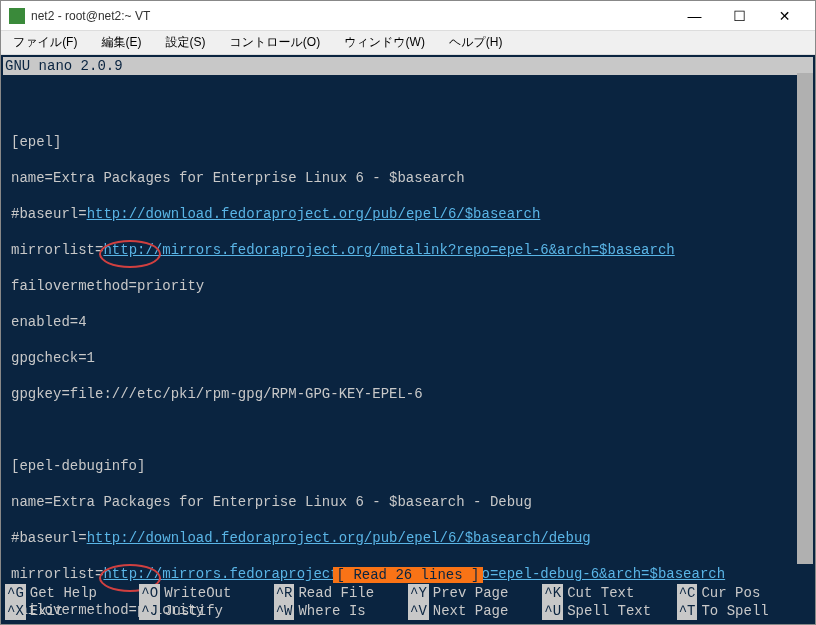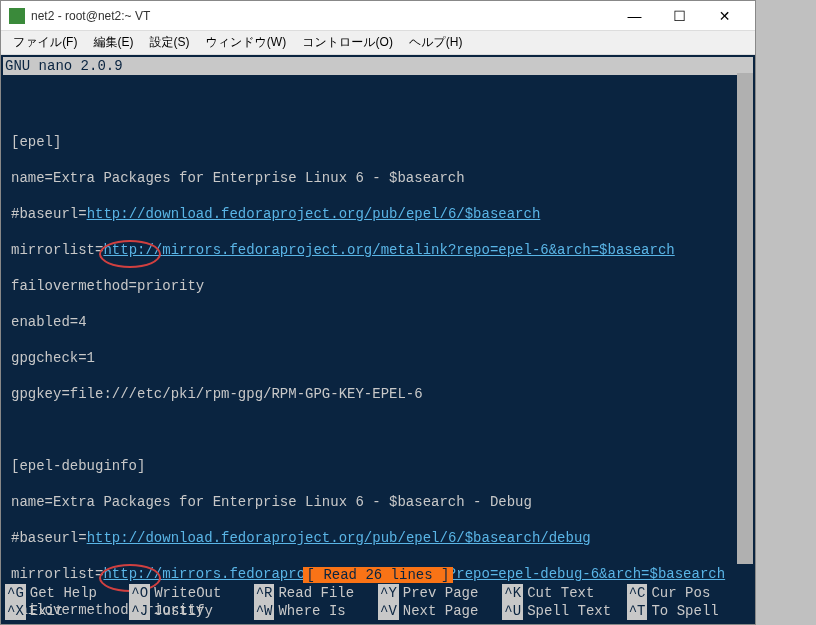--- a/index.html
+++ b/index.html
@@ -8,21 +8,21 @@
       box-sizing: border-box;
     }
     body {
       font-family: 'Segoe UI', Tahoma, sans-serif;
       background: #c0c0c0;
       width: 816px;
       height: 625px;
       overflow: hidden;
     }
     .window {
-      width: 756px;
+      width: 816px;
       height: 625px;
       background: #f0f0f0;
       border: 1px solid #888;
       display: flex;
       flex-direction: column;
     }
     .titlebar {
       height: 30px;
       background: #fff;
       display: flex;
@@ -57,20 +57,21 @@
       cursor: pointer;
     }
     .menubar {
       height: 24px;
       background: #f0f0f0;
       display: flex;
       align-items: center;
       padding: 0 4px;
       font-size: 12px;
       border-bottom: 1px solid #ddd;
+      gap: 8px;
     }
     .menu-item {
       padding: 4px 8px;
       cursor: pointer;
       color: #000;
     }
     .terminal {
       flex: 1;
       background: #0a2440;
       font-family: 'Consolas', 'Courier New', monospace;
@@ -179,22 +180,22 @@
       <div class="titlebar-btn">—</div>
       <div class="titlebar-btn">☐</div>
       <div class="titlebar-btn close">✕</div>
     </div>
   </div>
 
   <div class="menubar">
     <span class="menu-item">ファイル(F)</span>
     <span class="menu-item">編集(E)</span>
     <span class="menu-item">設定(S)</span>
+    <span class="menu-item">コントロール(O)</span>
     <span class="menu-item">ウィンドウ(W)</span>
-    <span class="menu-item">コントロール(O)</span>
     <span class="menu-item">ヘルプ(H)</span>
   </div>
 
   <div class="terminal">
     <div class="nano-header">
       <span class="nano-title"> GNU nano 2.0.9</span>
     </div>
 
     <div class="editor-content">
 <span class="line"> </span>

